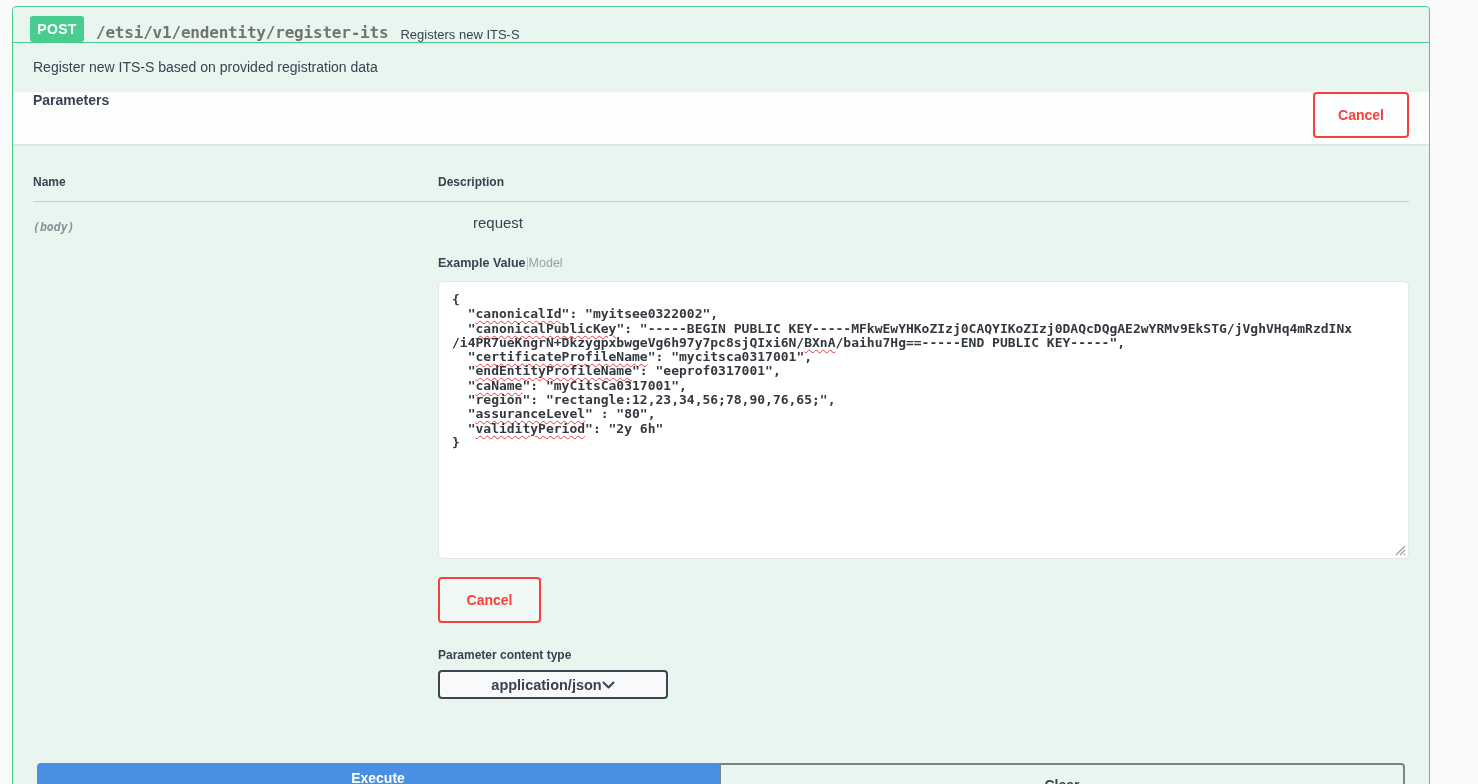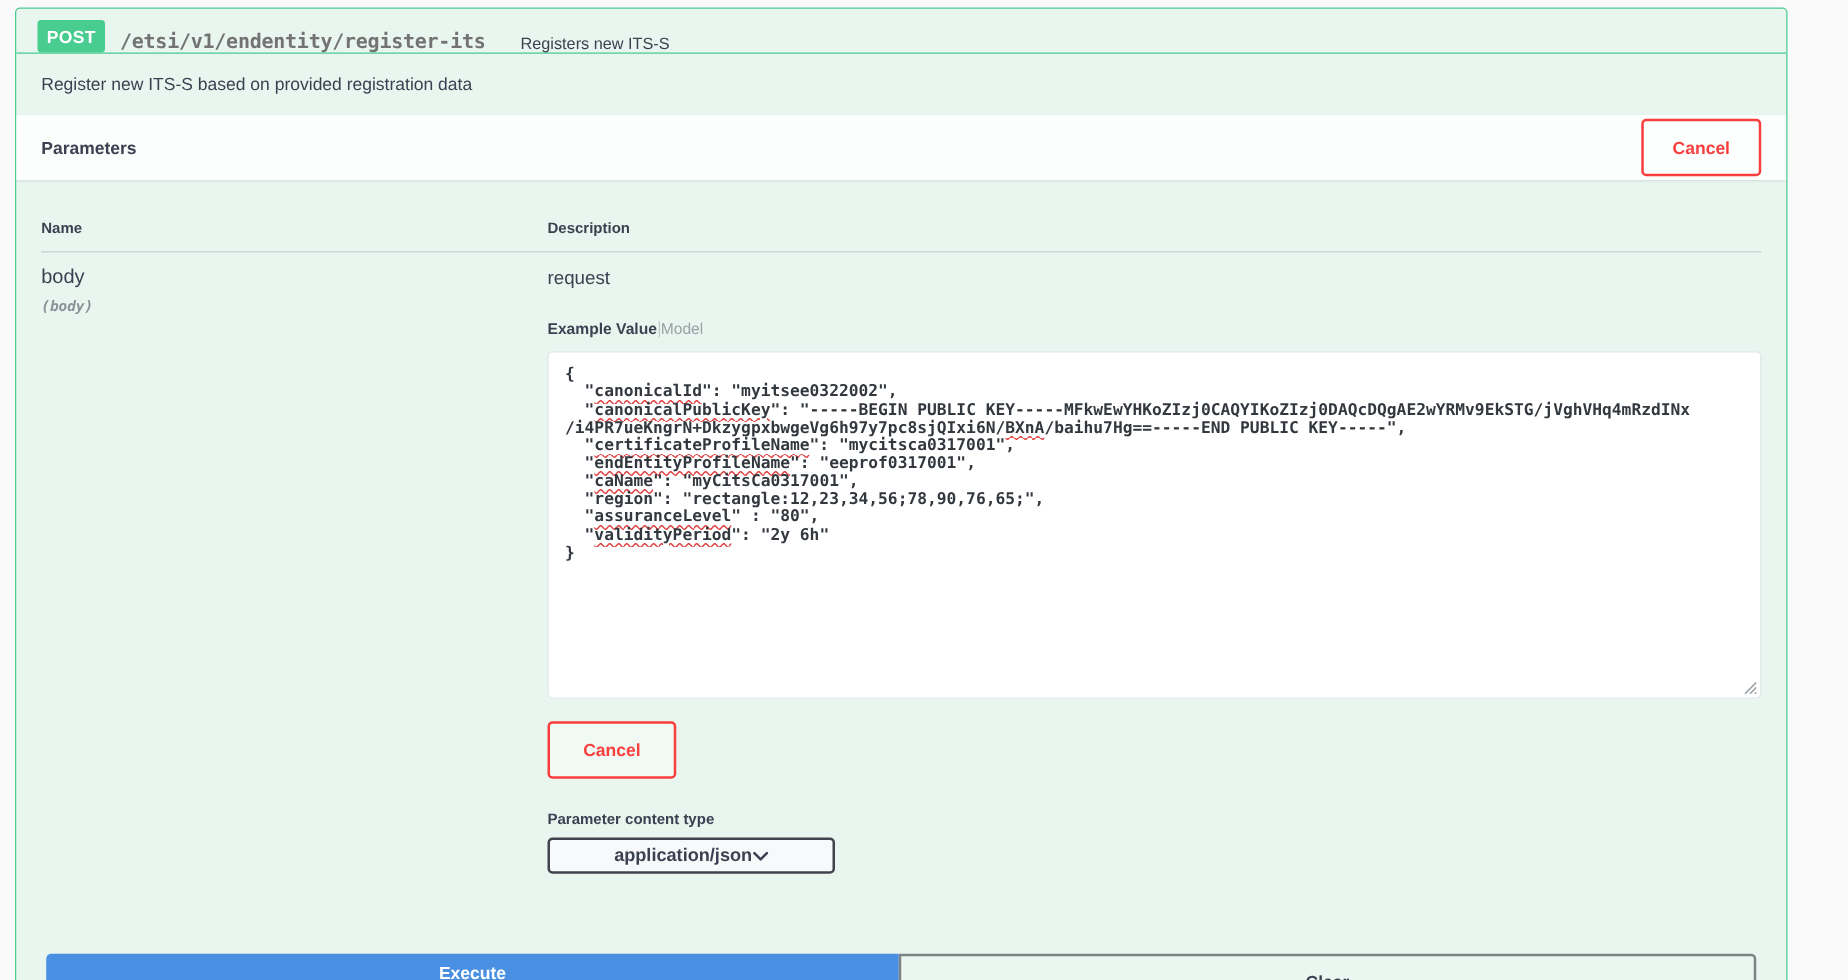--- a/index.html
+++ b/index.html
@@ -41,37 +41,37 @@
   }
   .op-path {
     margin-left: 12px;
     font-family: "DejaVu Sans Mono", monospace;
     font-weight: 700;
     font-size: 16px;
     color: #737373;
     letter-spacing: -0.2px;
   }
   .op-summary-text {
-    margin-left: 28px;
+    margin-left: 12px;
     font-size: 13px;
     color: #3b4151;
   }
   
   .op-description {
     padding: 16px 20px 17px 20px;
     font-size: 14px;
     line-height: 16px;
     color: #3b4151;
   }
   
   .section-header {
     height: 52px;
     background: rgba(255,255,255,.85);
     box-shadow: 0 1px 2px rgba(0,0,0,.1);
-    display: flex; align-items: center; justify-content: space-between;
+    display: flex; justify-content: space-between;
     padding: 0 20px;
   }
   .section-title { font-size: 14px; font-weight: 700; }
   .btn {
     font-family: "Liberation Sans", sans-serif;
     font-size: 14px; font-weight: 700;
     border-radius: 4px;
     padding: 4px 23px;
     height: 46px;
     background: transparent;
@@ -93,21 +93,21 @@
   .trow { display: grid; grid-template-columns: 405px 1fr; padding-top: 11px; }
   .param-name { font-size: 16px; color: #3b4151; }
   .param-type {
     margin-top: 7px;
     font-family: "DejaVu Sans Mono", monospace;
     font-style: italic;
     font-weight: 700;
     font-size: 11.5px;
     color: #8a9097;
   }
-  .param-desc-text { font-size: 15px; color: #3b4151; padding-top: 1px; }
+  .param-desc-text { font-size: 15px; color: #3b4151; padding-top: 1px; margin-left: 35px; }
   
   .model-tabs { margin-top: 25px; display: flex; align-items: center; }
   .tab { font-size: 12.5px; cursor: pointer; text-align: right; }
   .tab.active { font-weight: 700; color: #3b4151; }
   .tab.inactive { color: #9aa0a6; }
   .tab-divider { width: 1px; height: 13px; background: #c3c7cc; margin: 0 1px; }
   
   .body-editor {
     position: relative;
     margin-top: 11px;
@@ -198,21 +198,20 @@
   </div>
 
   <div class="params">
     <div class="thead">
       <div>Name</div>
       <div>Description</div>
     </div>
 
     <div class="trow">
       <div>
-        <div class="param-name">body</div>
         <div class="param-type">(body)</div>
       </div>
 
       <div>
         <div class="param-desc-text">request</div>
 
         <div class="model-tabs">
           <span class="tab active">Example Value</span>
           <span class="tab-divider"></span>
           <span class="tab inactive">Model</span>

